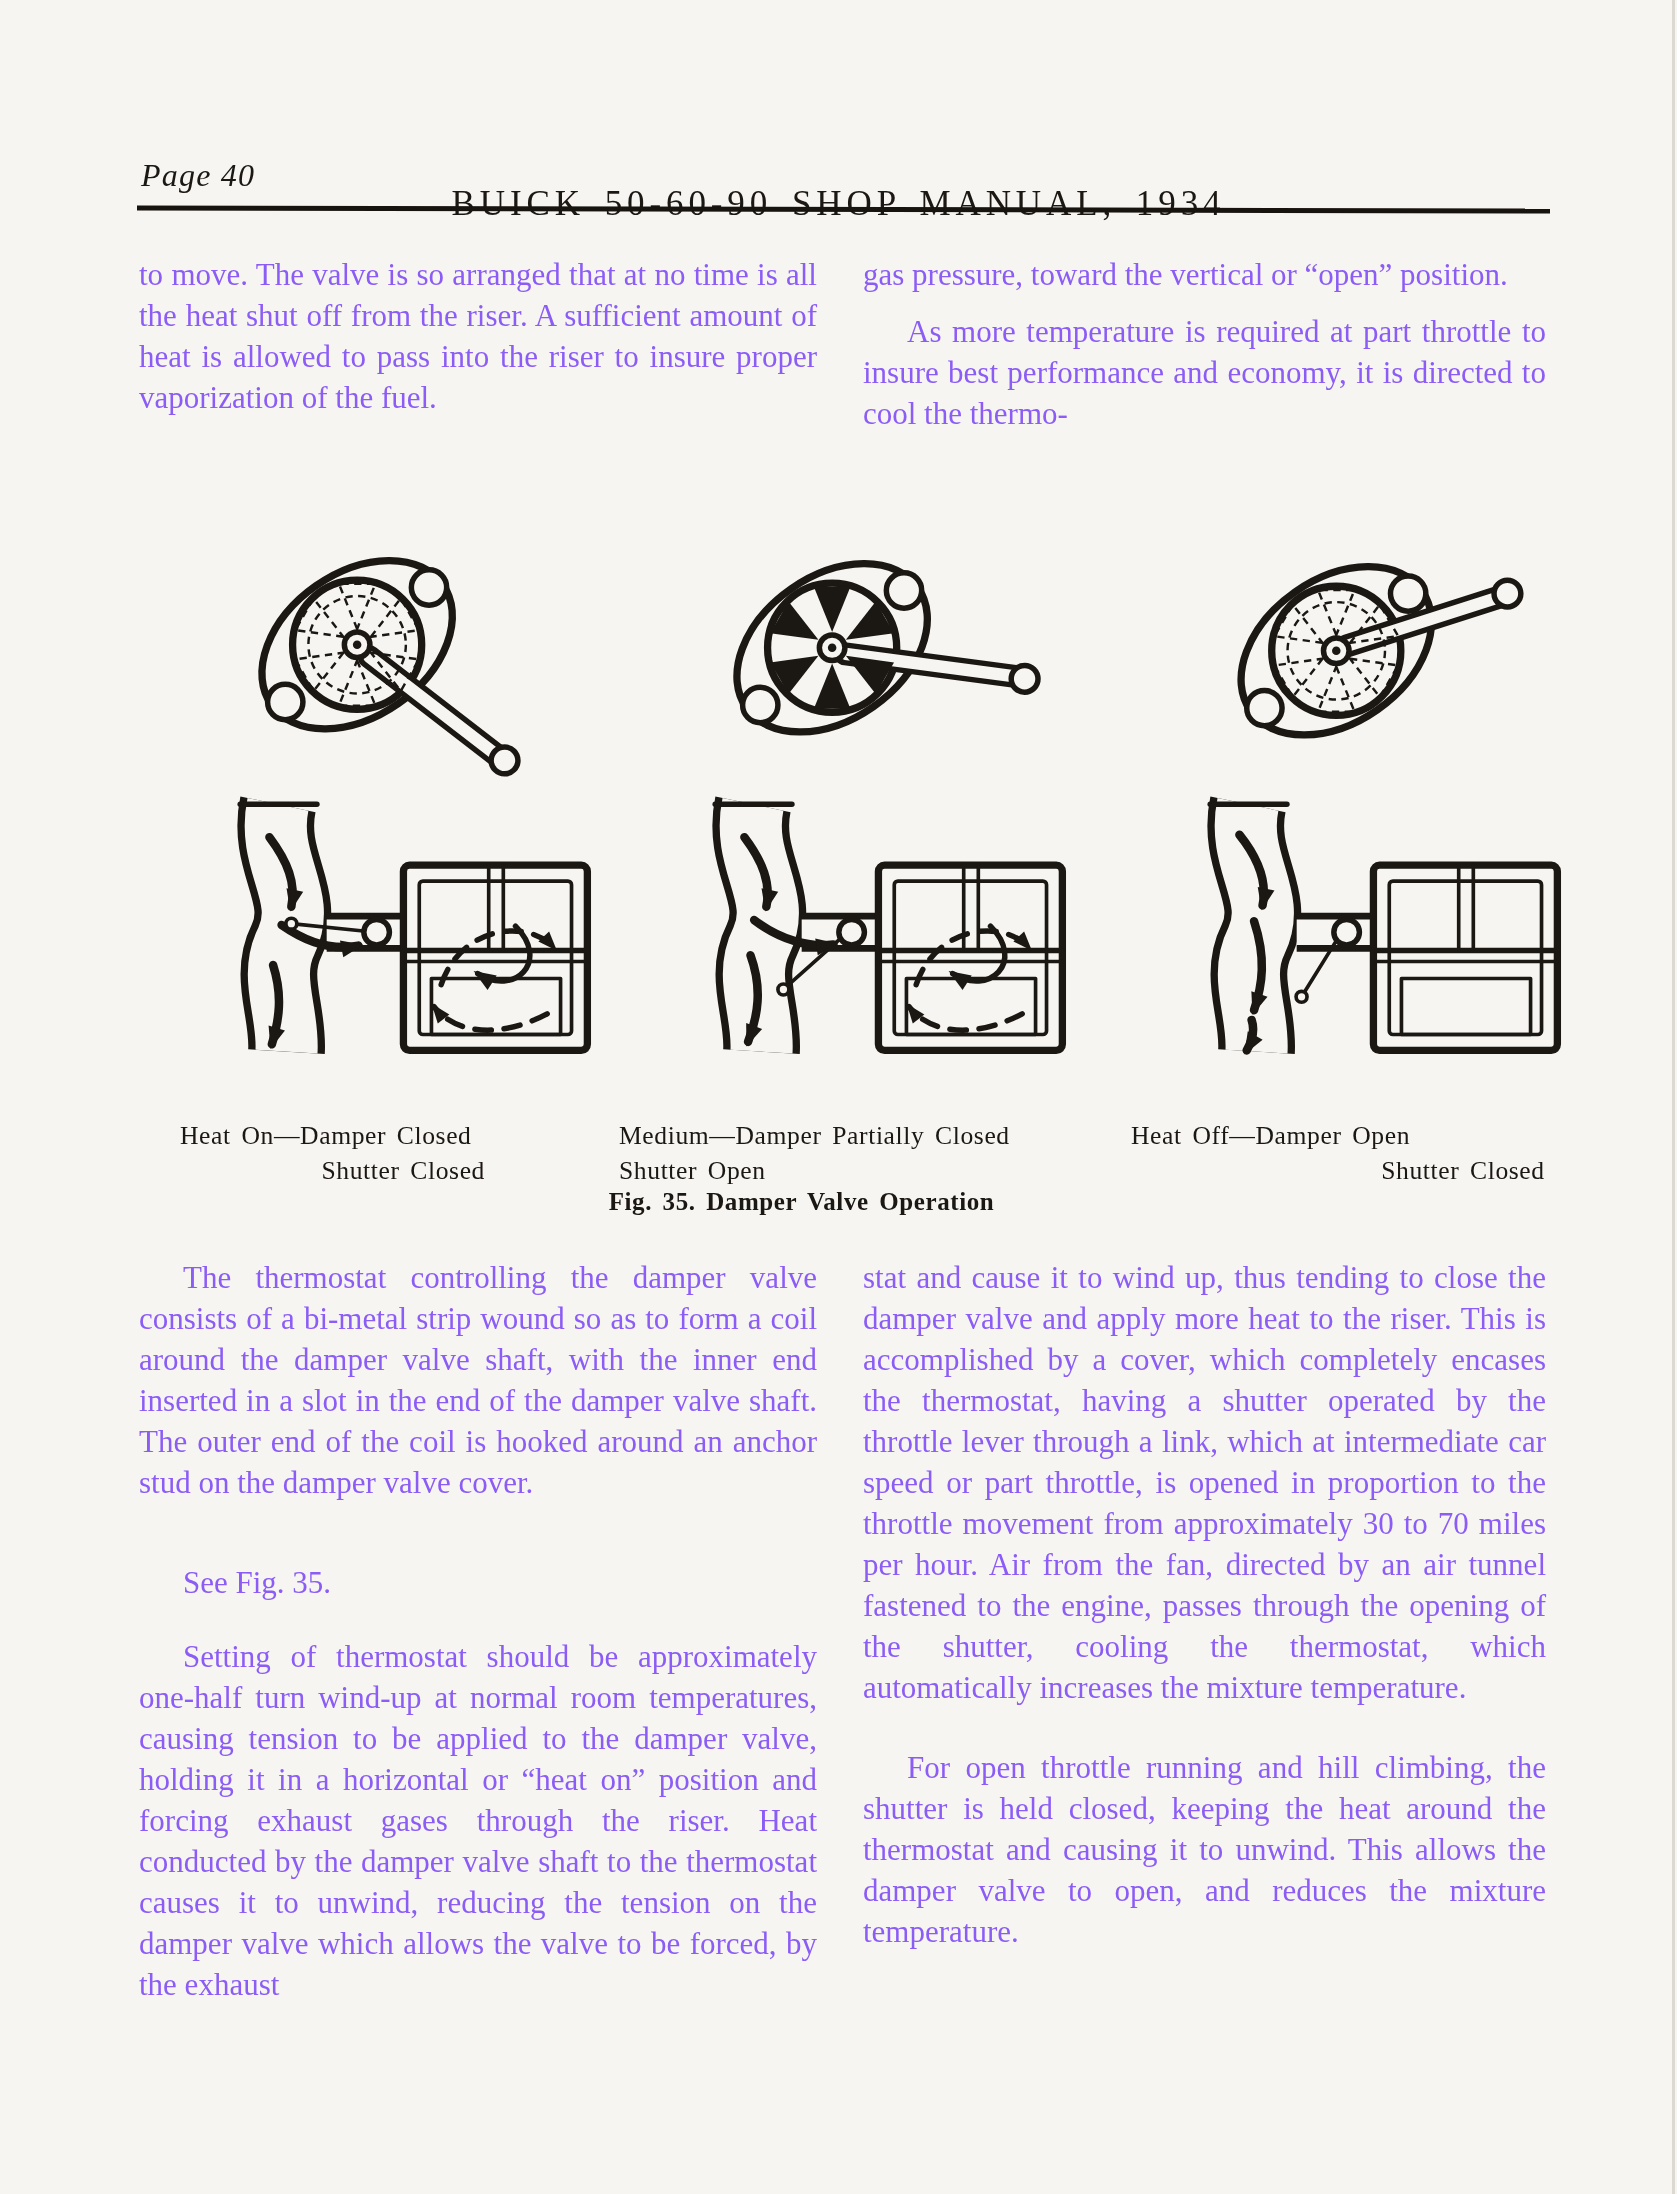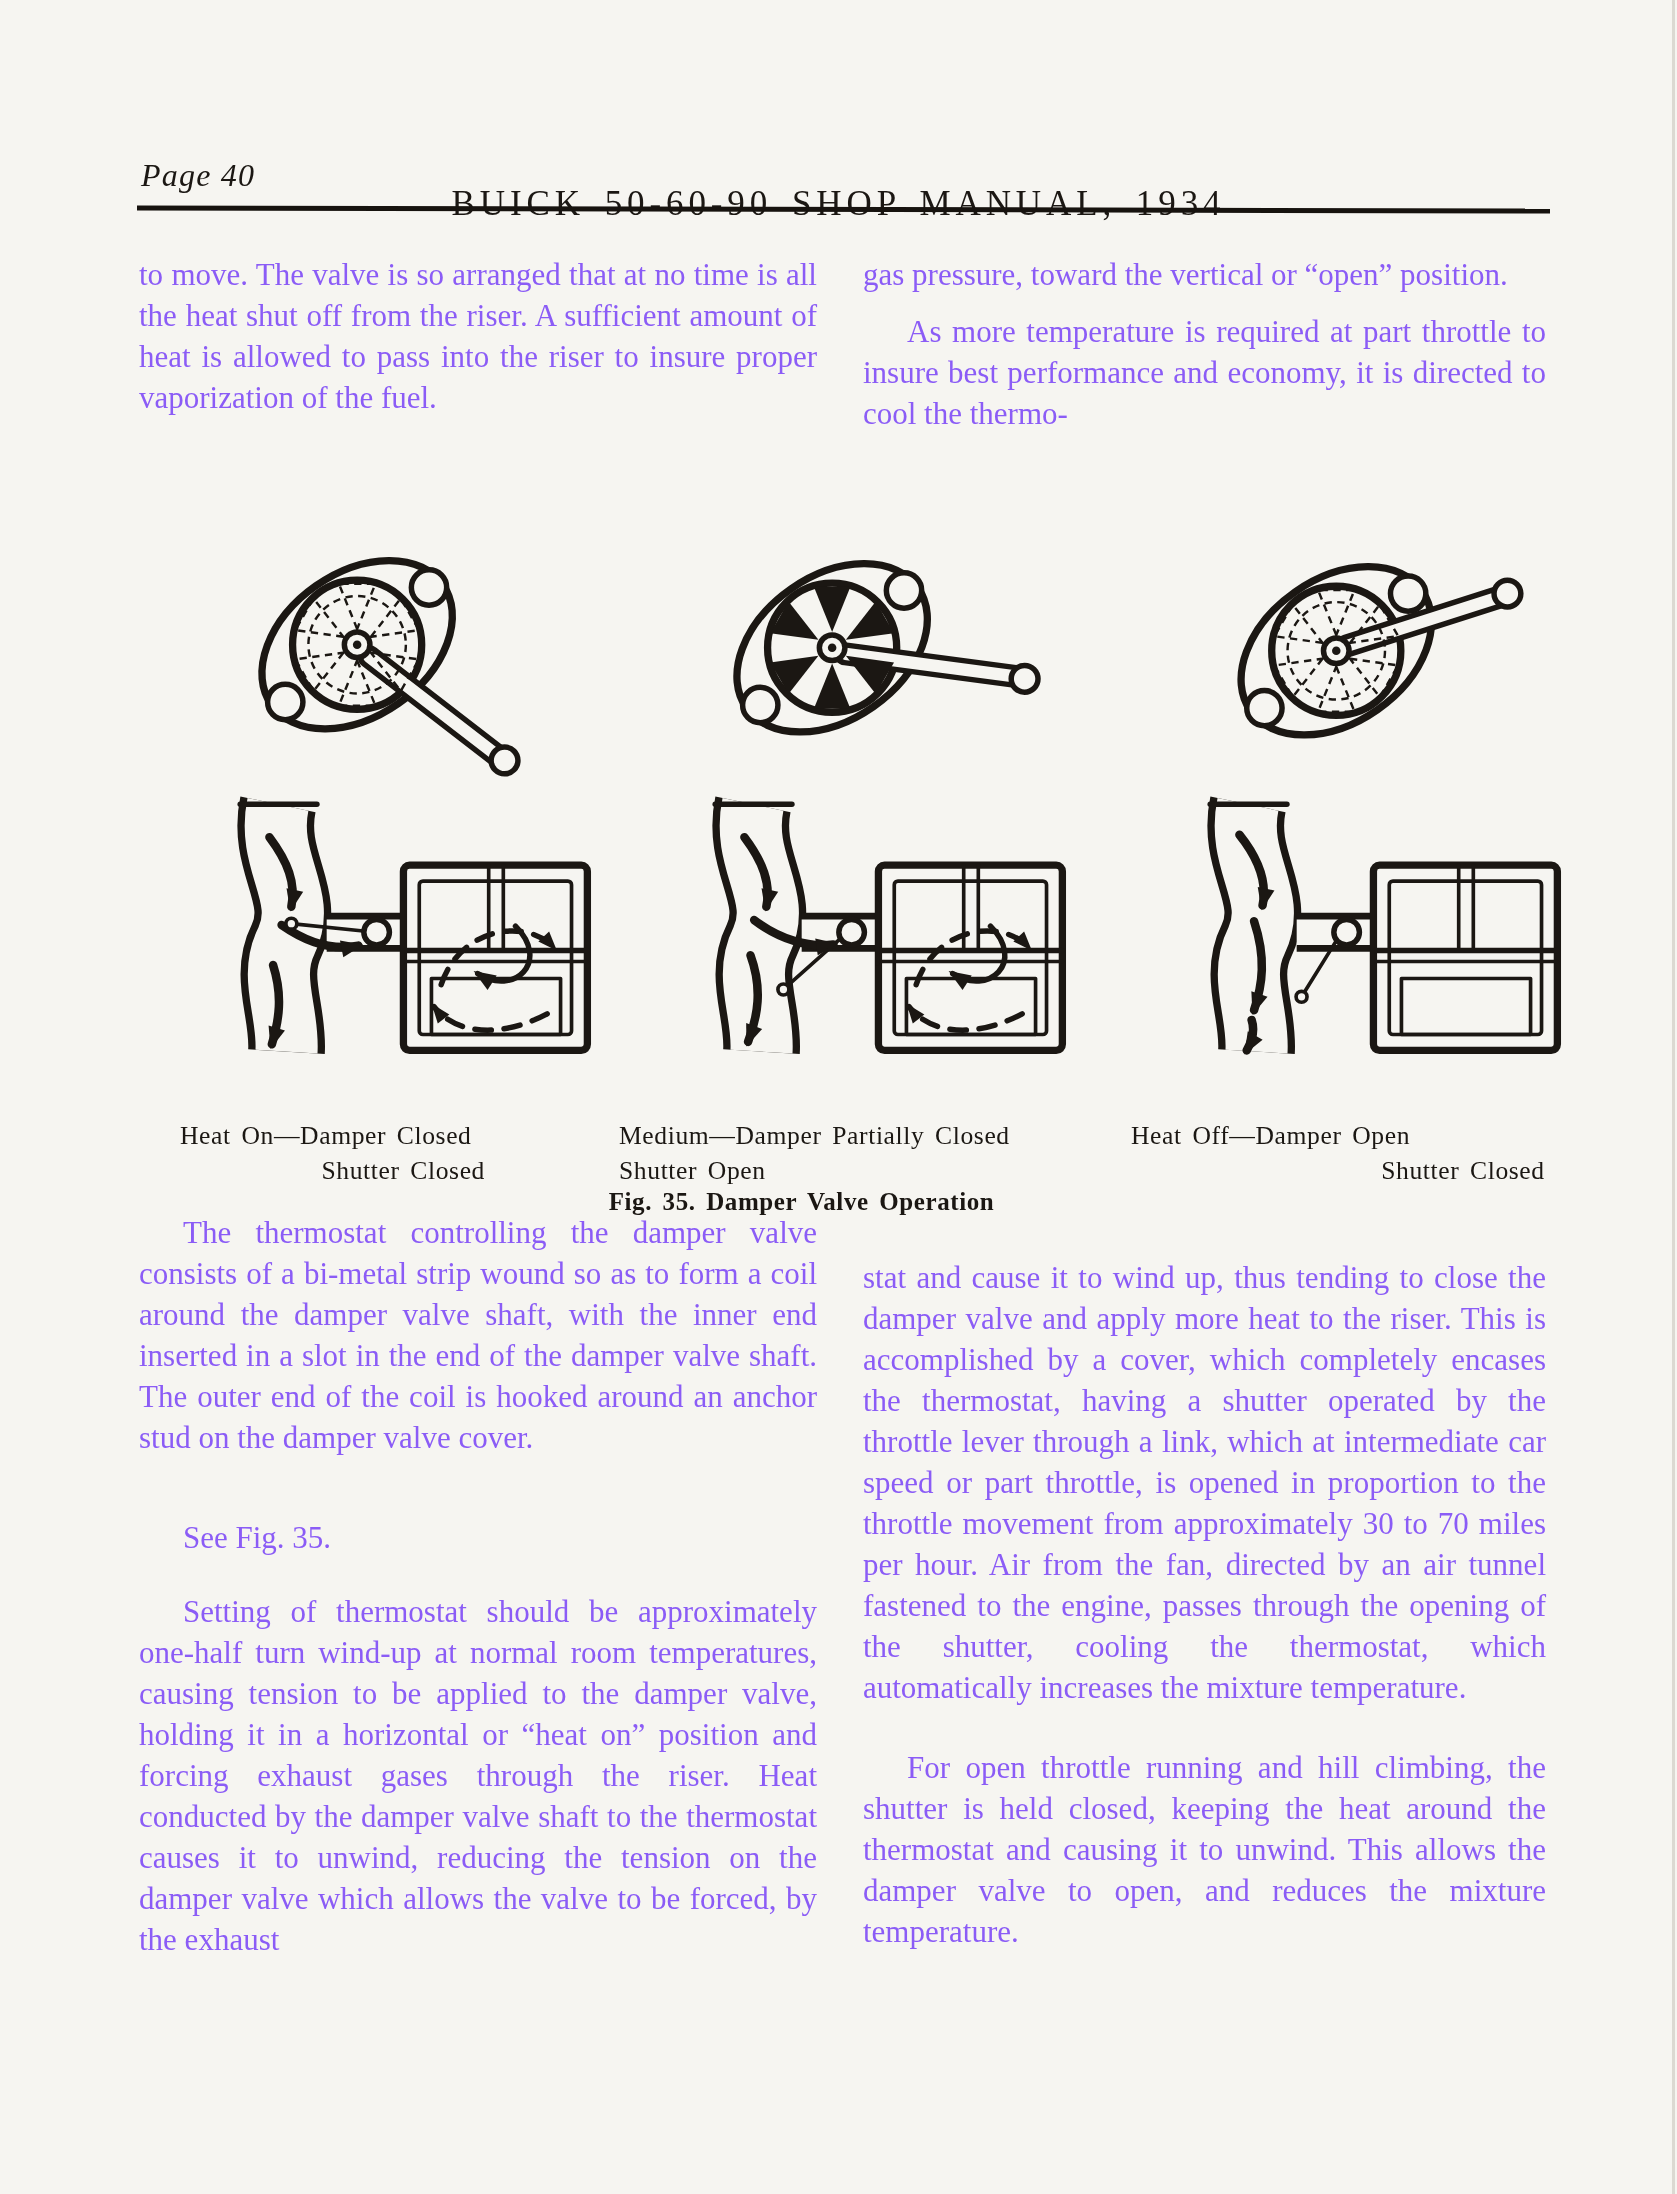--- a/index.html
+++ b/index.html
@@ -26,21 +26,21 @@
   }
   .col{position:absolute;}
   .col p{
     margin:0 0 16px 0;font-size:31px;line-height:41px;
     text-align:justify;color:#8b5cf6;
   }
   .col p.indent{text-indent:44px;}
   .col p.no-just{text-align:left;}
   #col-left-top{left:139px;top:254px;width:678px;}
   #col-right-top{left:863px;top:254px;width:683px;}
-  #col-left-bottom{left:139px;top:1212px;width:678px;}
+  #col-left-bottom{left:139px;top:1257px;width:678px;}
   #col-right-bottom{left:863px;top:1257px;width:683px;font-family:Liberation Serif, serif;}
   #see-fig{margin-top:59px;}
   #para-setting{margin-top:33px;}
   #para-open-throttle{margin-top:39px;}
   .diag{position:absolute;width:451px;height:536px;}
   #diagram-1{left:156px;top:529px;}
   #diagram-2{left:631px;top:529px;}
   #diagram-3{left:1126px;top:529px;}
   .cap{
     position:absolute;font-weight:400;font-size:25.6px;line-height:35px;

